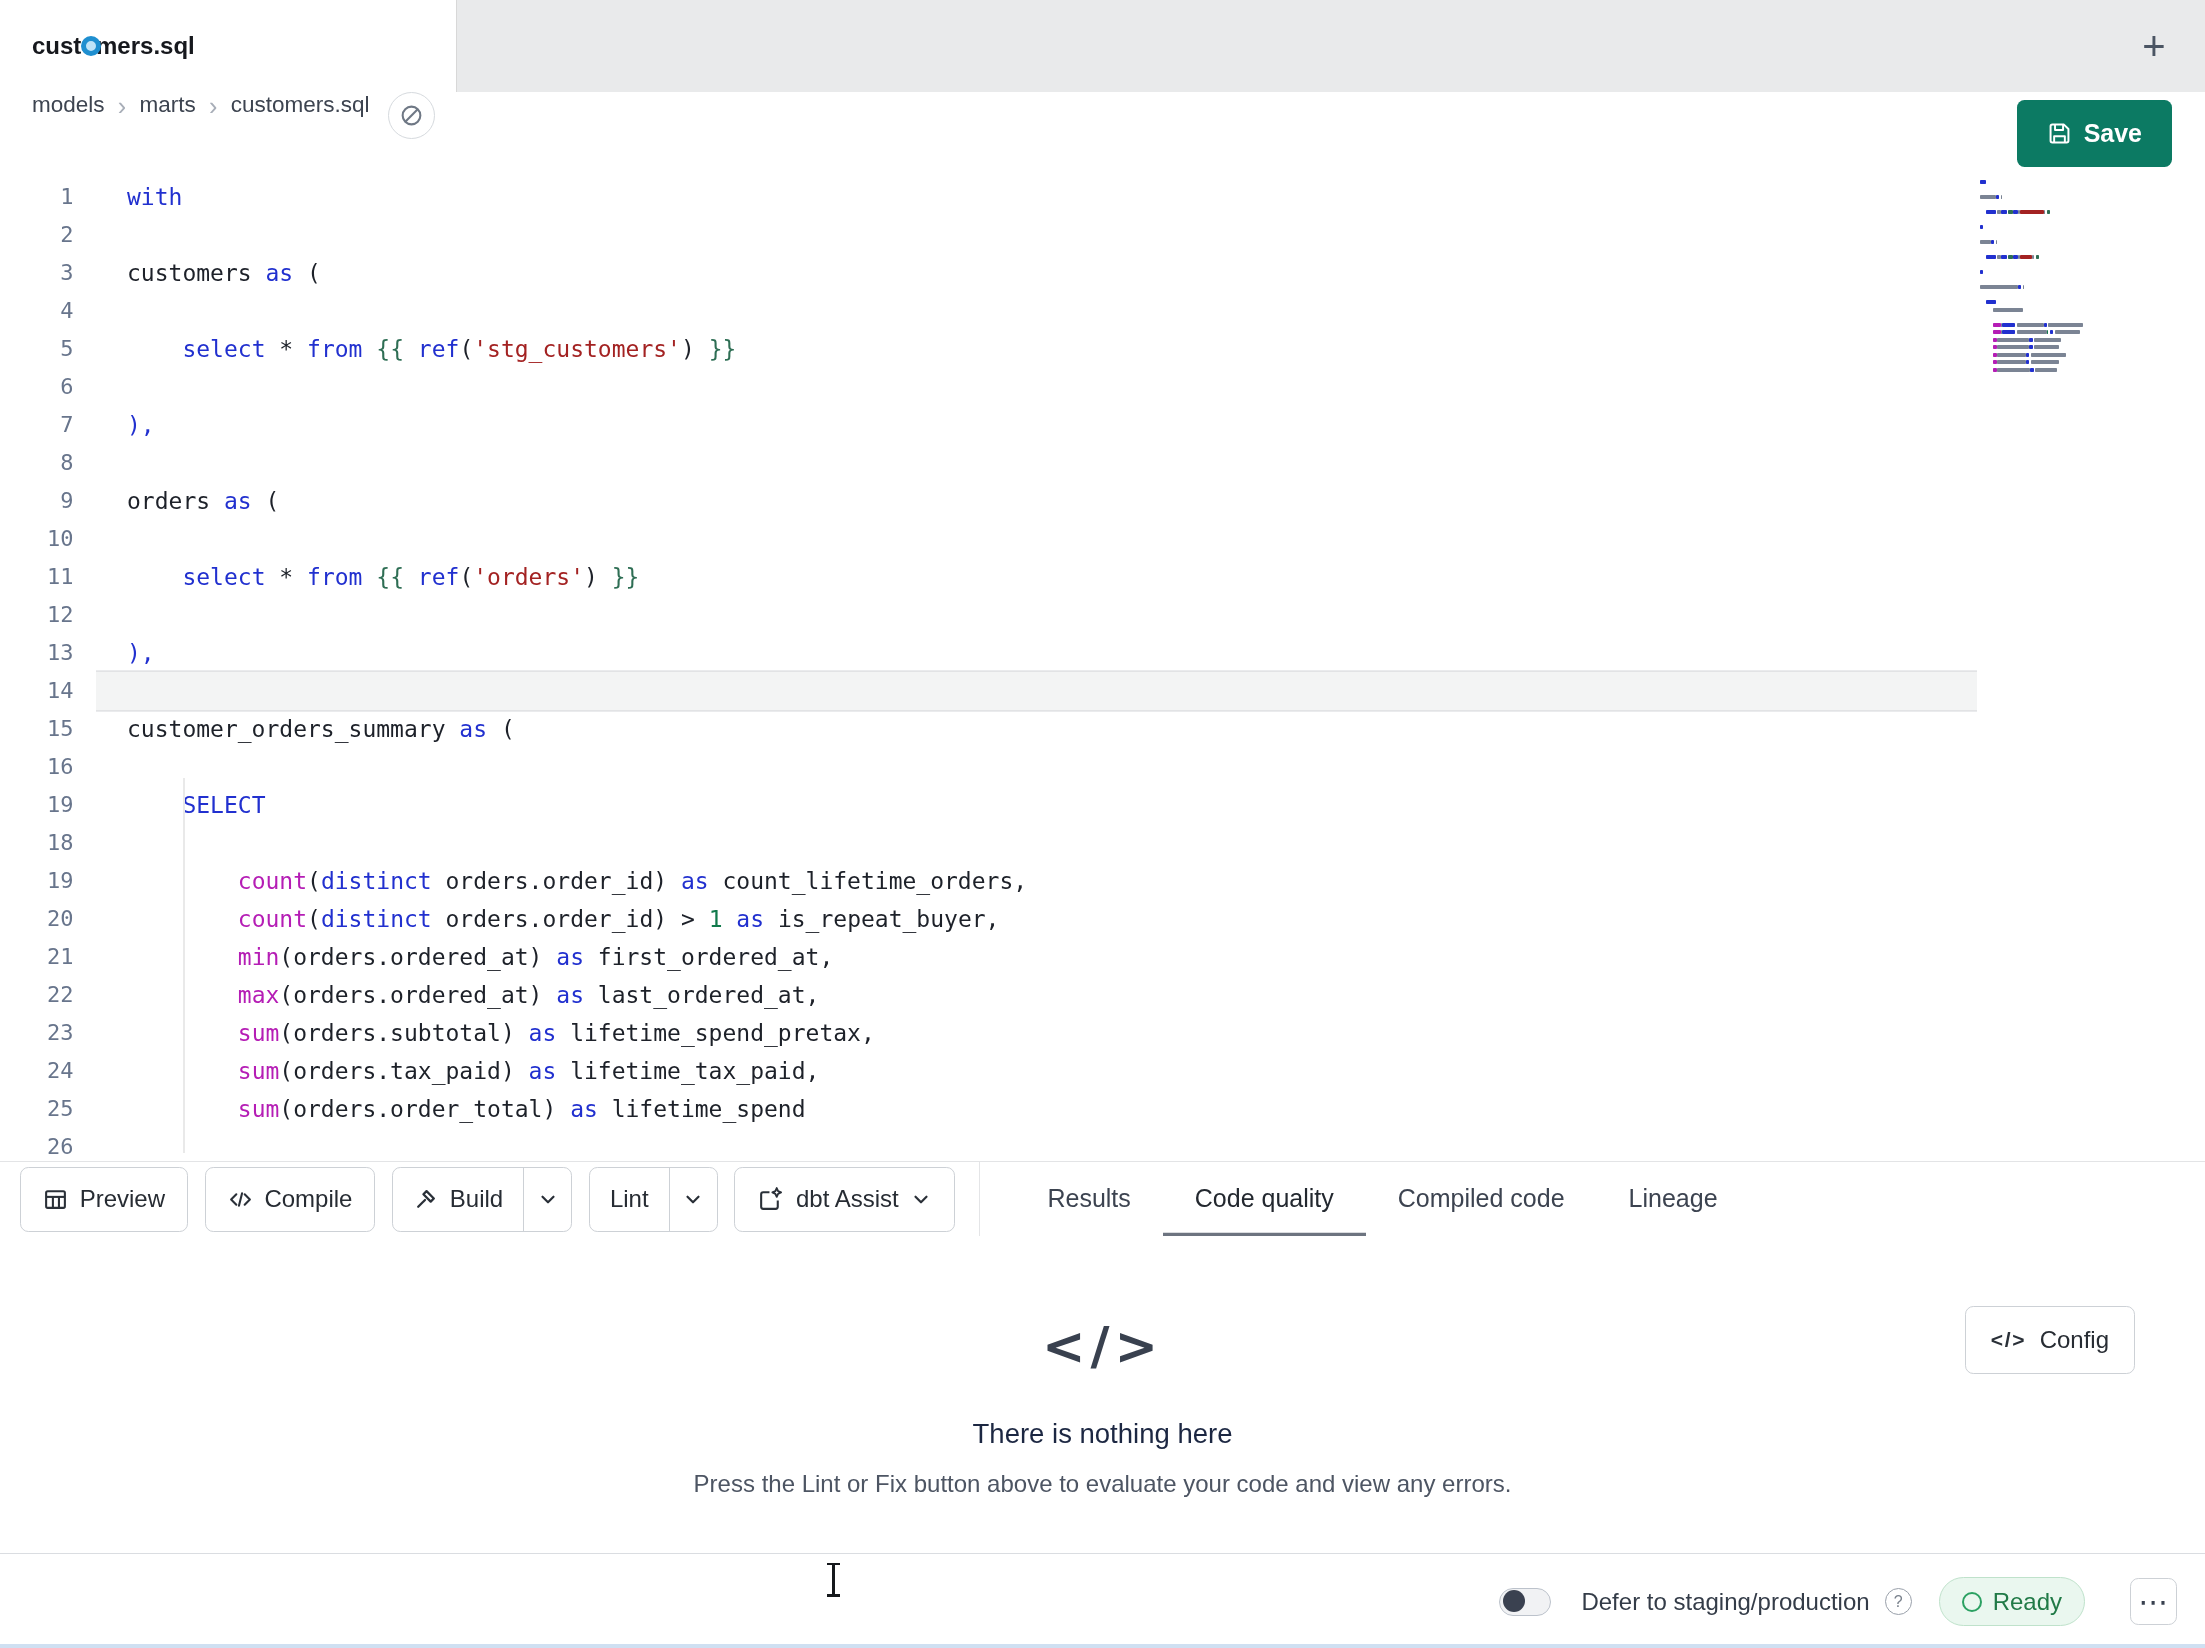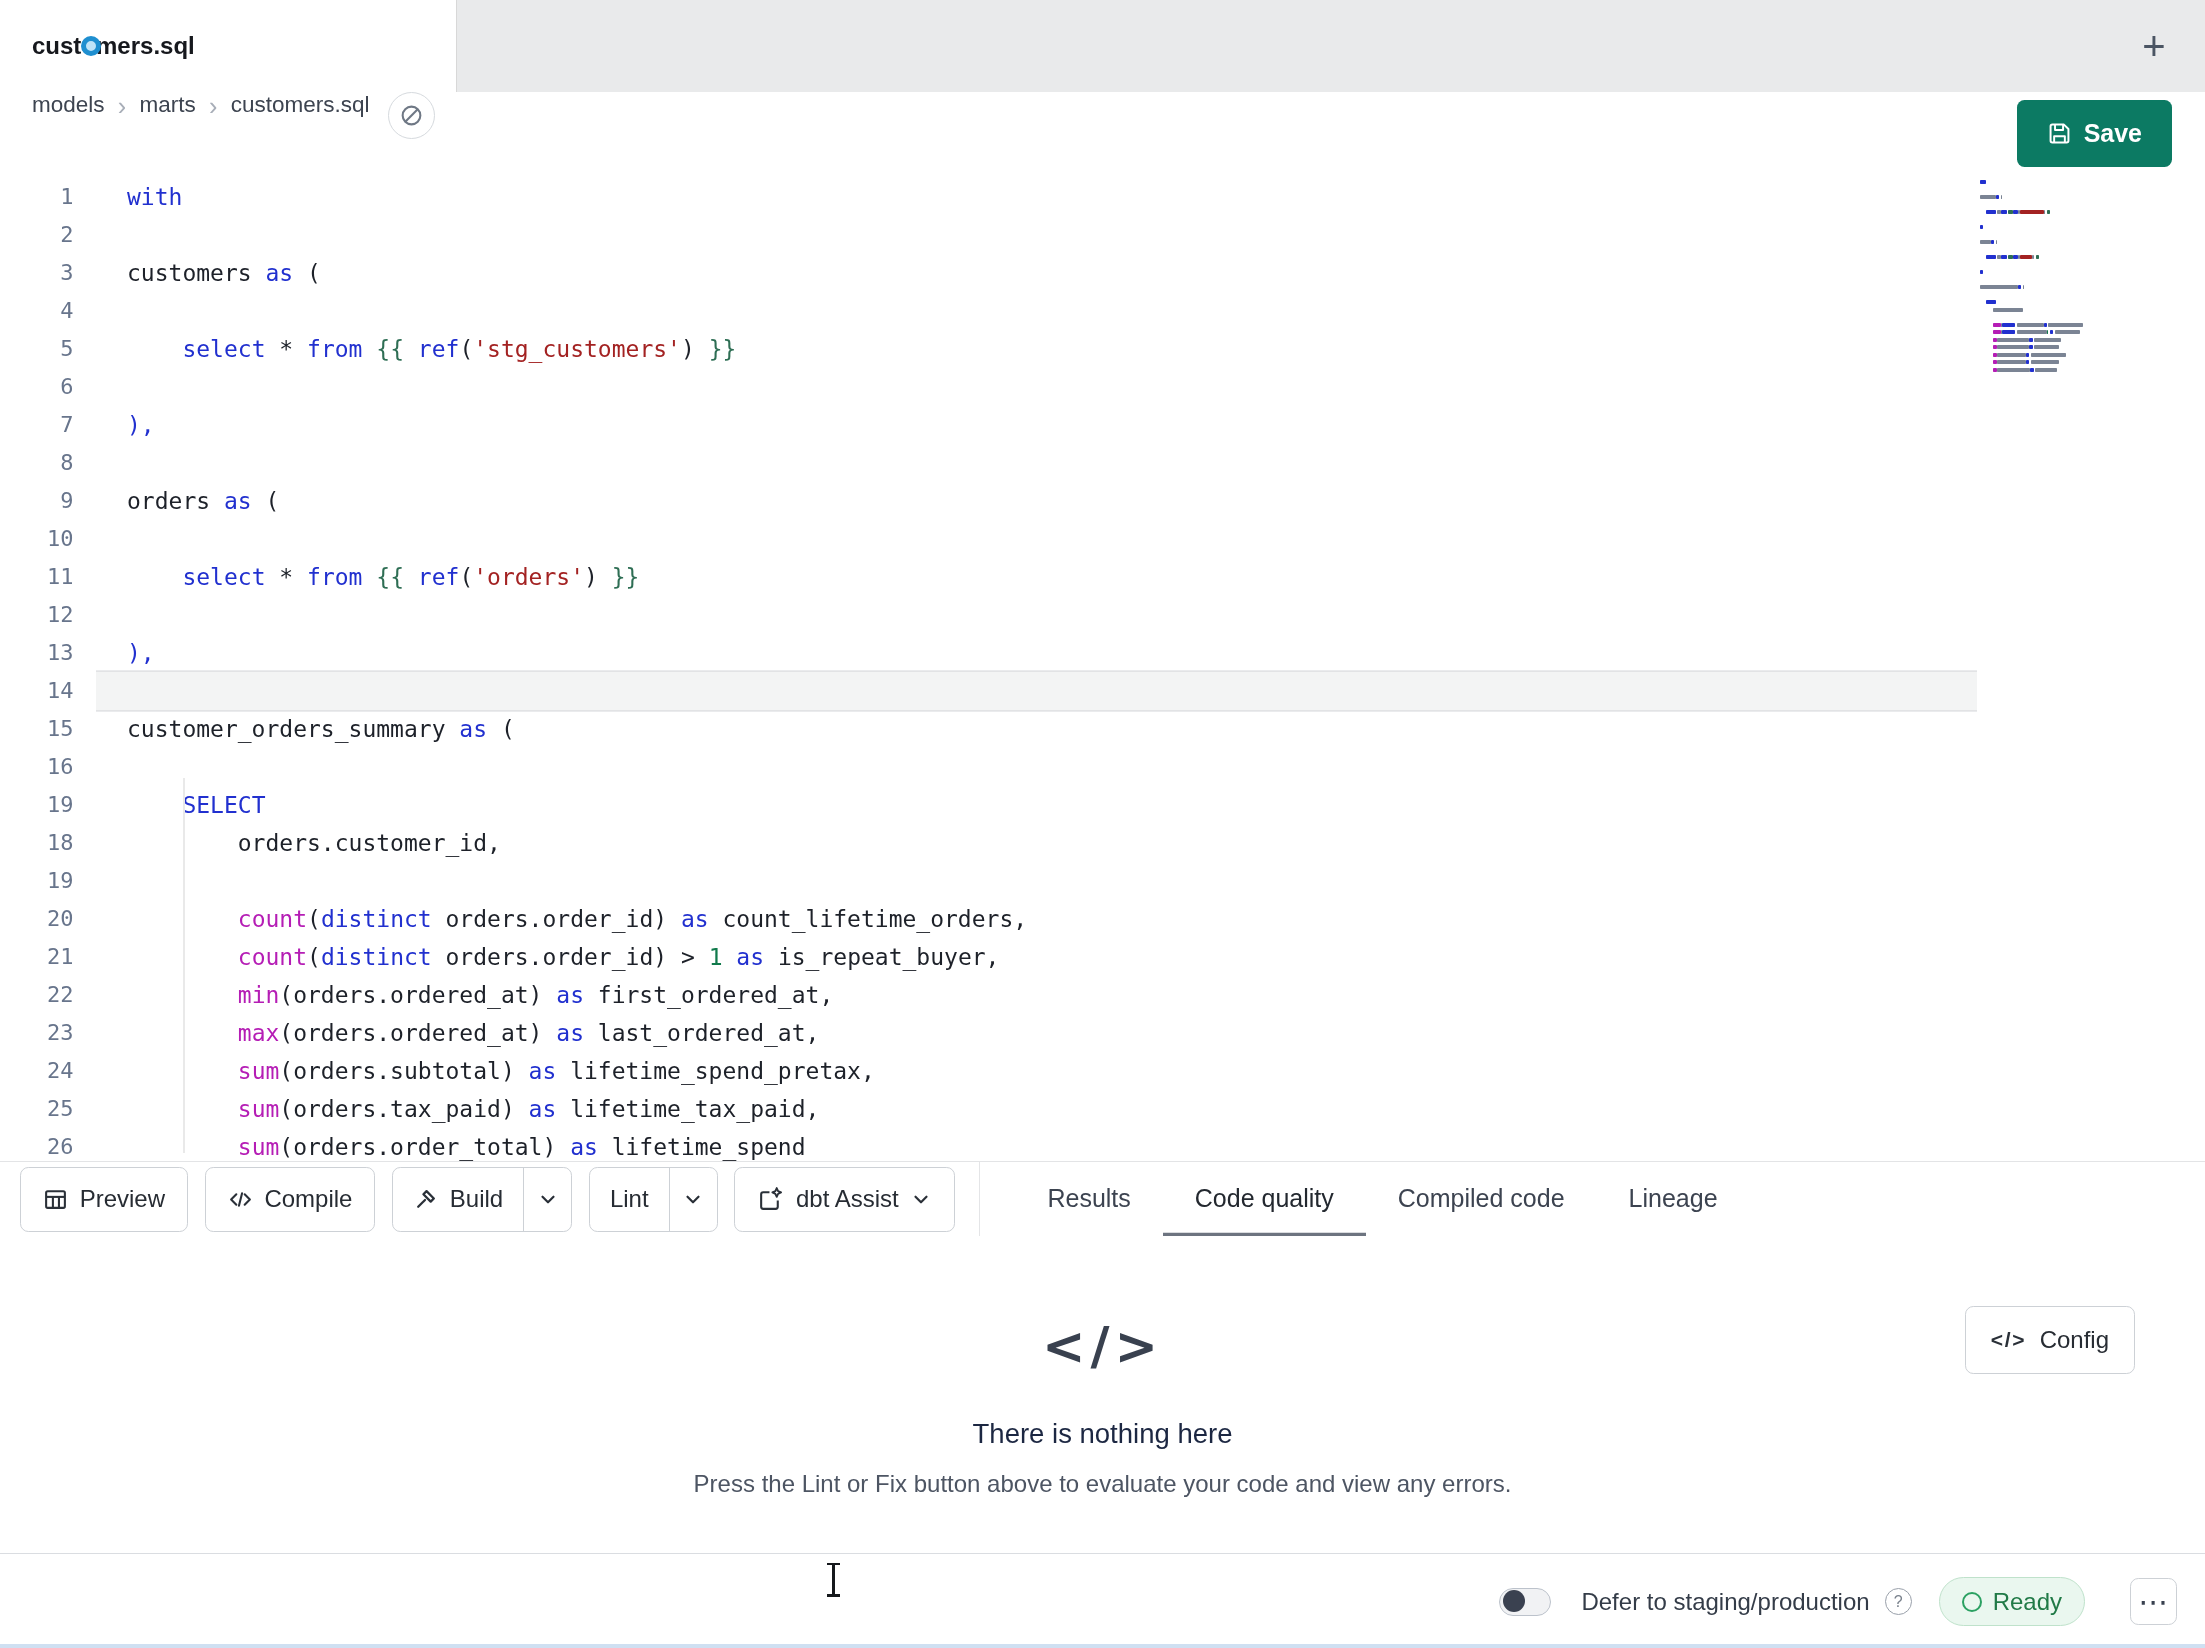--- a/index.html
+++ b/index.html
@@ -182,21 +182,20 @@
         <div class="cl"></div>
         <div class="cl"><span class="tok-t">orders </span><span class="tok-k">as</span><span class="tok-t"> (</span></div>
         <div class="cl"></div>
         <div class="cl"><span class="tok-t">    </span><span class="tok-k">select</span><span class="tok-t"> * </span><span class="tok-k">from</span><span class="tok-t"> </span><span class="tok-j">{{ </span><span class="tok-k">ref</span><span class="tok-t">(</span><span class="tok-s">'orders'</span><span class="tok-t">)</span><span class="tok-j"> }}</span></div>
         <div class="cl"></div>
         <div class="cl"><span class="tok-k">),</span></div>
         <div class="cl active"></div>
         <div class="cl"><span class="tok-t">customer_orders_summary </span><span class="tok-k">as</span><span class="tok-t"> (</span></div>
         <div class="cl"></div>
         <div class="cl"><span class="tok-t">    </span><span class="tok-k">SELECT</span></div>
-        <div class="cl"><span class="tok-t">        orders.customer_id,</span></div>
         <div class="cl"></div>
         <div class="cl"><span class="tok-t">        </span><span class="tok-f">count</span><span class="tok-t">(</span><span class="tok-k">distinct</span><span class="tok-t"> orders.order_id) </span><span class="tok-k">as</span><span class="tok-t"> count_lifetime_orders,</span></div>
         <div class="cl"><span class="tok-t">        </span><span class="tok-f">count</span><span class="tok-t">(</span><span class="tok-k">distinct</span><span class="tok-t"> orders.order_id) &gt; </span><span class="tok-n">1</span><span class="tok-t"> </span><span class="tok-k">as</span><span class="tok-t"> is_repeat_buyer,</span></div>
         <div class="cl"><span class="tok-t">        </span><span class="tok-f">min</span><span class="tok-t">(orders.ordered_at) </span><span class="tok-k">as</span><span class="tok-t"> first_ordered_at,</span></div>
         <div class="cl"><span class="tok-t">        </span><span class="tok-f">max</span><span class="tok-t">(orders.ordered_at) </span><span class="tok-k">as</span><span class="tok-t"> last_ordered_at,</span></div>
         <div class="cl"><span class="tok-t">        </span><span class="tok-f">sum</span><span class="tok-t">(orders.subtotal) </span><span class="tok-k">as</span><span class="tok-t"> lifetime_spend_pretax,</span></div>
         <div class="cl"><span class="tok-t">        </span><span class="tok-f">sum</span><span class="tok-t">(orders.tax_paid) </span><span class="tok-k">as</span><span class="tok-t"> lifetime_tax_paid,</span></div>
         <div class="cl"><span class="tok-t">        </span><span class="tok-f">sum</span><span class="tok-t">(orders.order_total) </span><span class="tok-k">as</span><span class="tok-t"> lifetime_spend</span></div>
       </div>
     <div class="indent-guide"></div>

